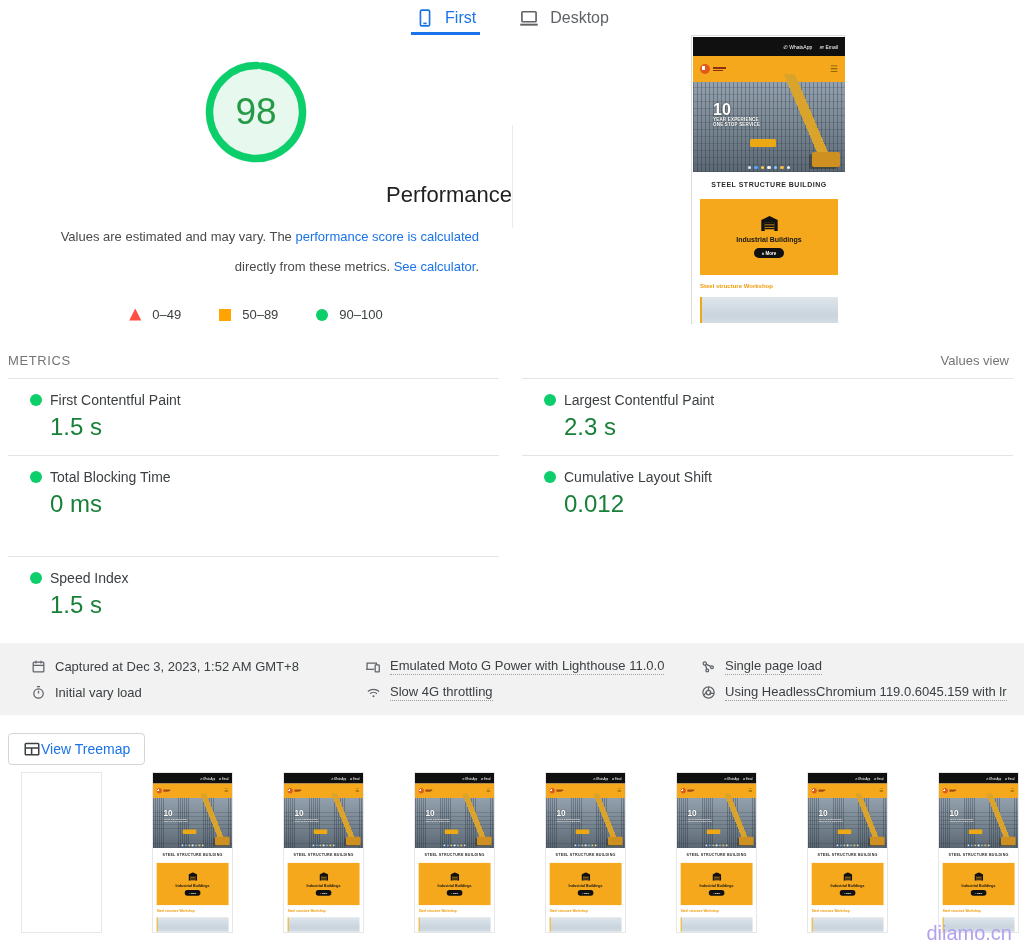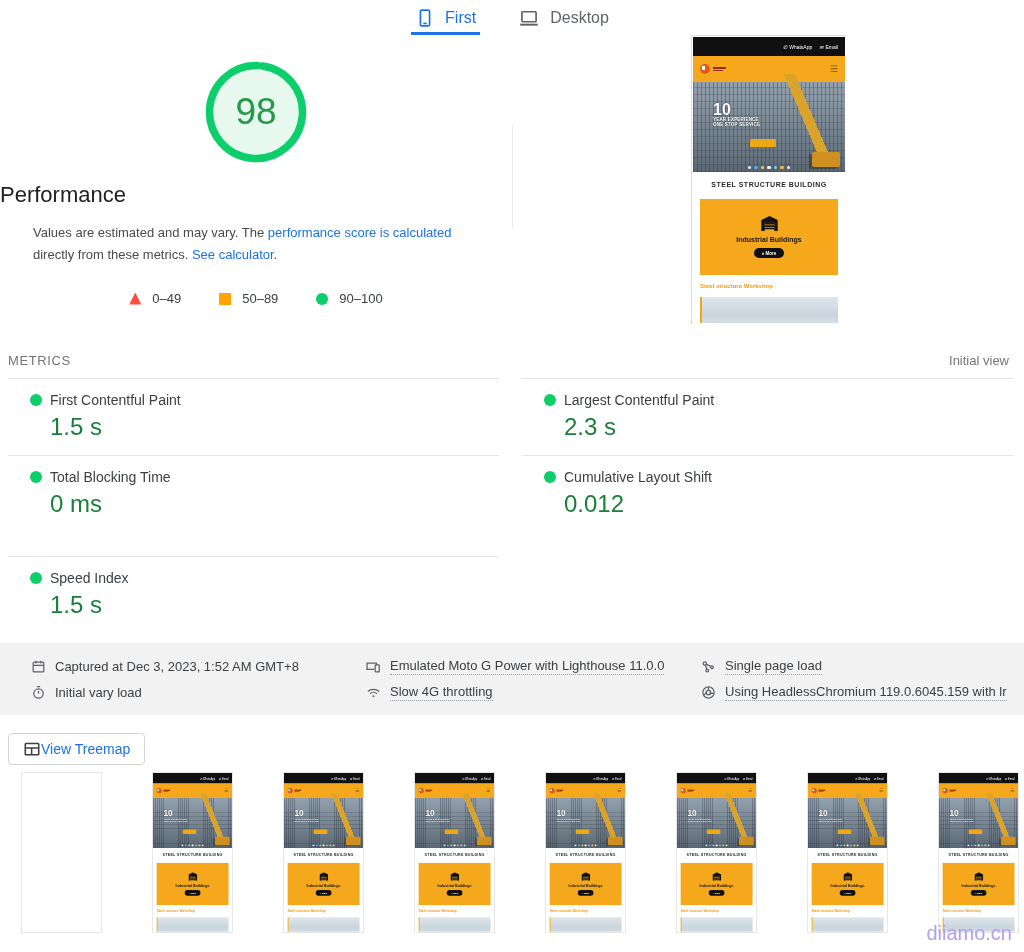--- a/index.html
+++ b/index.html
@@ -12,27 +12,27 @@
     color:#212121;
   }
   
   .tabs { display:flex; justify-content:center; gap:34px; padding-top:9px; }
   .tab { display:flex; align-items:center; gap:10px; font-size:16px; height:26px;
          padding:0 4px 6px 4px; border-bottom:3px solid transparent; cursor:pointer; }
   .tab.active { color:#1a73e8; border-bottom-color:#1a73e8; }
   .tab.inactive { color:#5f6368; }
   
   .summary { position:relative; height:288px; display:flex; }
-  .summary-left { width:512px; text-align:left; }
+  .summary-left { width:512px; text-align:right; }
   .gauge { width:104px; height:104px; margin:25px auto 0; position:relative; }
   .gauge svg { position:absolute; inset:0; }
   .gauge-num { position:absolute; inset:0; display:flex; align-items:center; justify-content:center;
                font-size:37px; color:#259a46; }
   .perf-title { font-size:22px; font-weight:400; color:#212121; margin-top:18px; }
-  .desc { width:446px; margin:14px auto 0; font-size:13px; line-height:22px; color:#4a4a4a; }
+  .desc { width:446px; margin:14px auto 0; font-size:13px; line-height:30px; color:#4a4a4a; }
   .desc a { color:#1a73e8; text-decoration:none; cursor:pointer; }
   .legend { margin-top:25px; display:flex; justify-content:center; gap:38px;
             font-size:13px; color:#3c4043; }
   .legend-item { display:flex; align-items:center; gap:11px; }
   .legend-shape { width:12px; height:12px; display:inline-block; }
   .legend-shape.triangle { clip-path:polygon(50% 0,100% 100%,0 100%); }
   .legend-shape.circle { border-radius:50%; }
   .divider-v { position:absolute; left:512px; top:90px; width:1px; height:103px; background:#ebebeb; }
   .summary-right { flex:1; display:flex; justify-content:center; }
   .thumb-card { width:154px; height:289px; border:1px solid #dcdcdc; background:#fff; padding:1px; }
@@ -223,21 +223,21 @@
     </div>
     <div class="mp-link">Steel structure Workshop</div>
     <div class="mp-strip"></div>
   </div>
 </div>
   </div>
 </div>
 
 <div class="metrics-head">
   <span class="metrics-title">METRICS</span>
-  <span class="expand-view">Initial view</span>
+  <span class="expand-view">Values view</span>
 </div>
 <div class="metrics-grid" id="metrics-grid">
     <div class="metric-cell" style="grid-area: 1 / 1;">
       <div class="metric-top">
         <span class="metric-dot" style="background:#0cce6b"></span>
         <span class="metric-label">First Contentful Paint</span>
       </div>
       <div class="metric-value" style="color:#188038">1.5 s</div>
     </div>
     <div class="metric-cell" style="grid-area: 1 / 2;">

